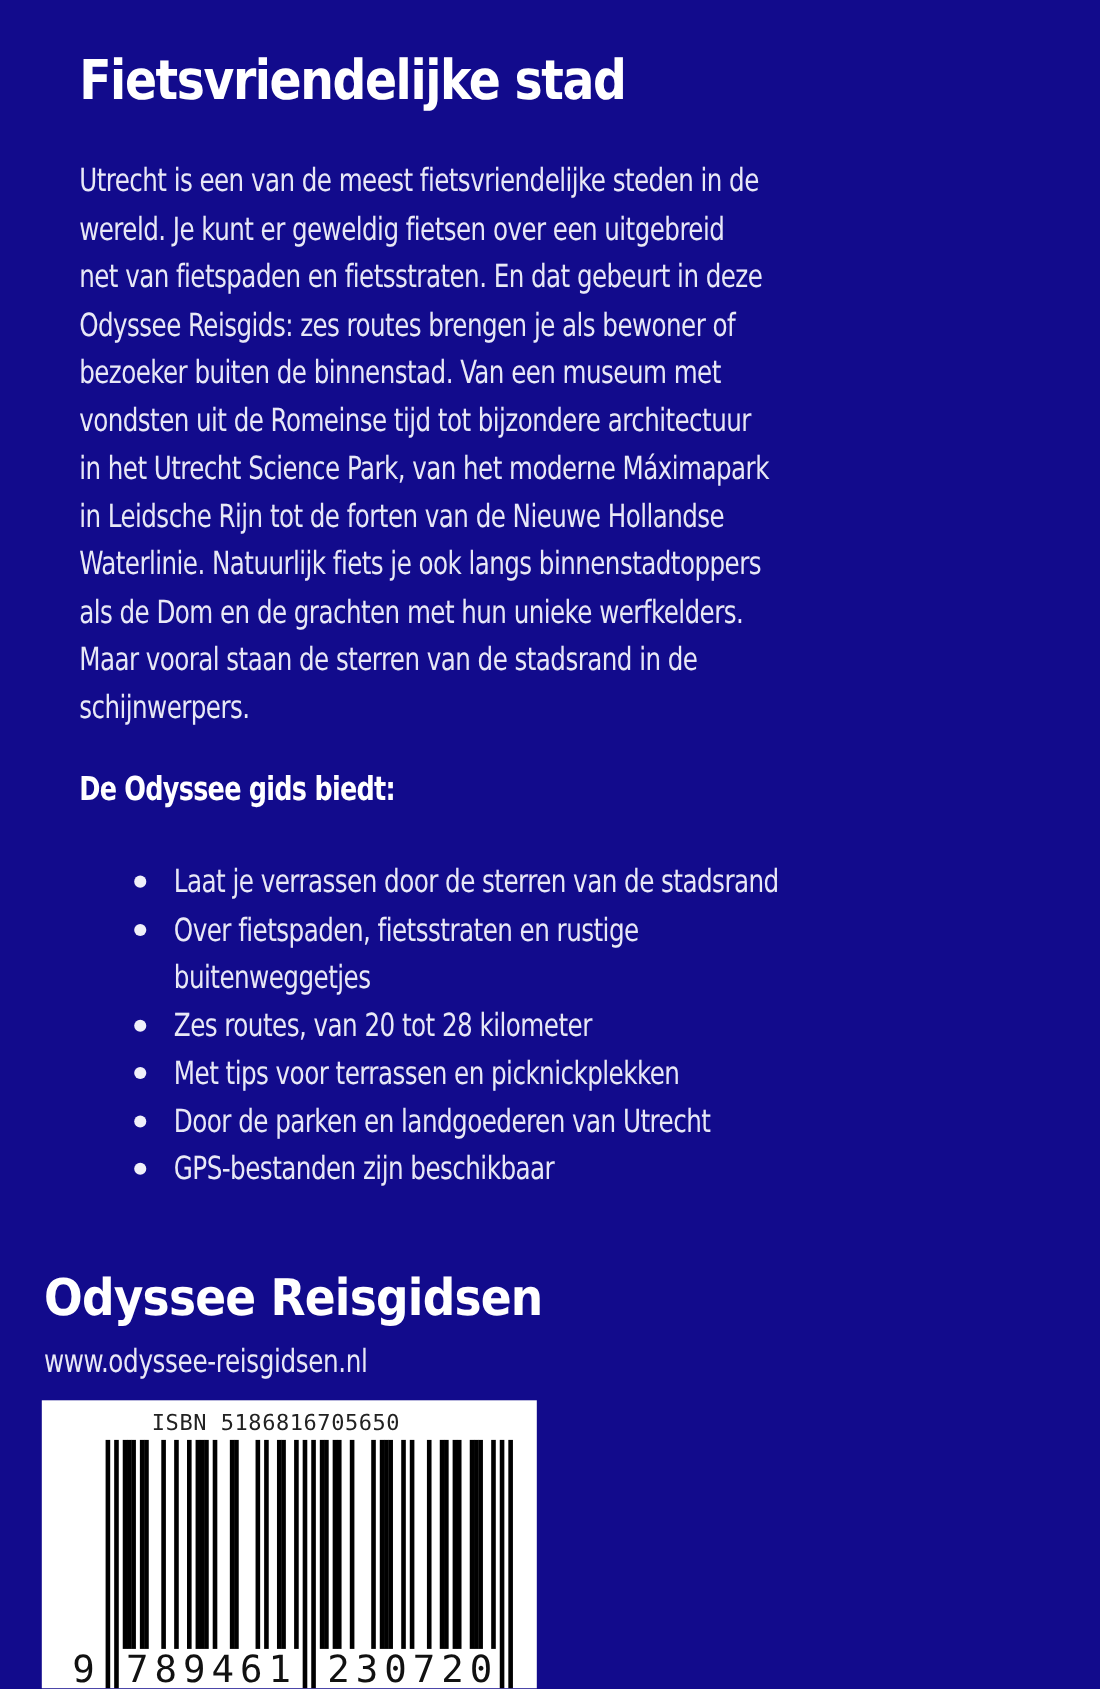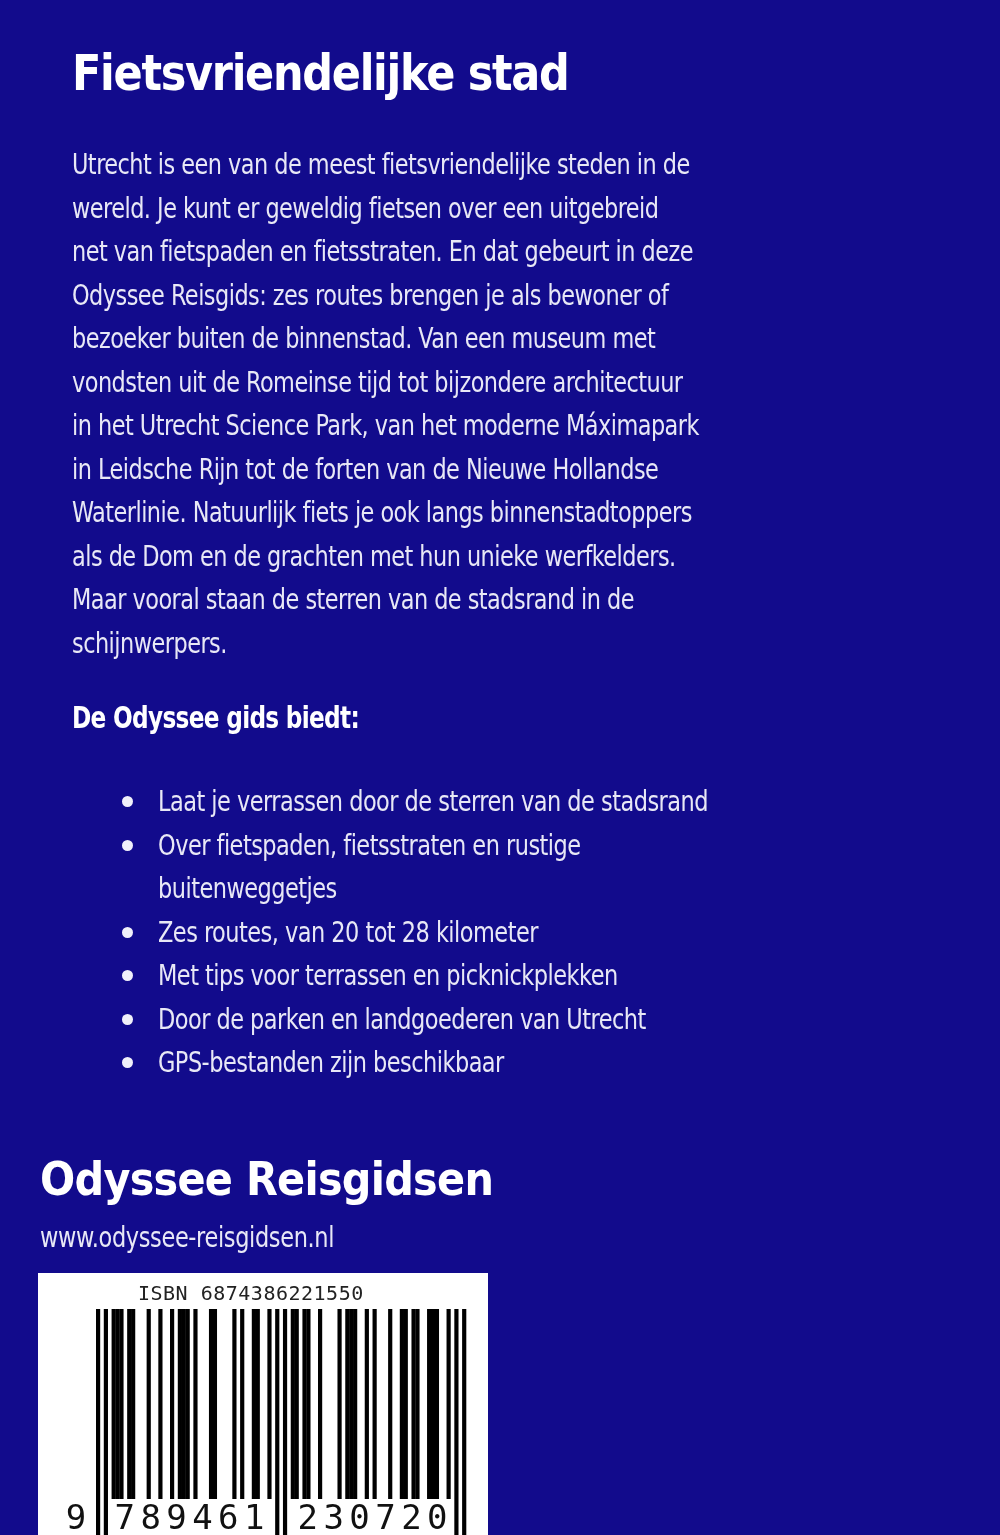--- a/index.html
+++ b/index.html
@@ -116,21 +116,21 @@
   <li>
     <span class="bullet"></span>
     <span class="txt"><span>GPS-bestanden zijn beschikbaar</span></span>
   </li>
 </ul>
 
 <div class="brand">Odyssee Reisgidsen</div>
 <div class="url">www.odyssee-reisgidsen.nl</div>
 
 <div class="barcode-box">
-  <div class="isbn-label">ISBN 6874386221550</div>
+  <div class="isbn-label">ISBN 5186816705650</div>
   <svg class="bars" id="barcode-svg" viewBox="0 0 450 262" xmlns="http://www.w3.org/2000/svg">
       <rect x="58.00" y="36" width="4.19" height="226" fill="#000000"></rect>
       <rect x="65.79" y="36" width="4.19" height="226" fill="#000000"></rect>
       <rect x="73.58" y="36" width="4.19" height="190" fill="#000000"></rect>
       <rect x="77.47" y="36" width="4.19" height="190" fill="#000000"></rect>
       <rect x="81.37" y="36" width="4.19" height="190" fill="#000000"></rect>
       <rect x="89.16" y="36" width="4.19" height="190" fill="#000000"></rect>
       <rect x="93.05" y="36" width="4.19" height="190" fill="#000000"></rect>
       <rect x="108.63" y="36" width="4.19" height="190" fill="#000000"></rect>
       <rect x="120.32" y="36" width="4.19" height="190" fill="#000000"></rect>

